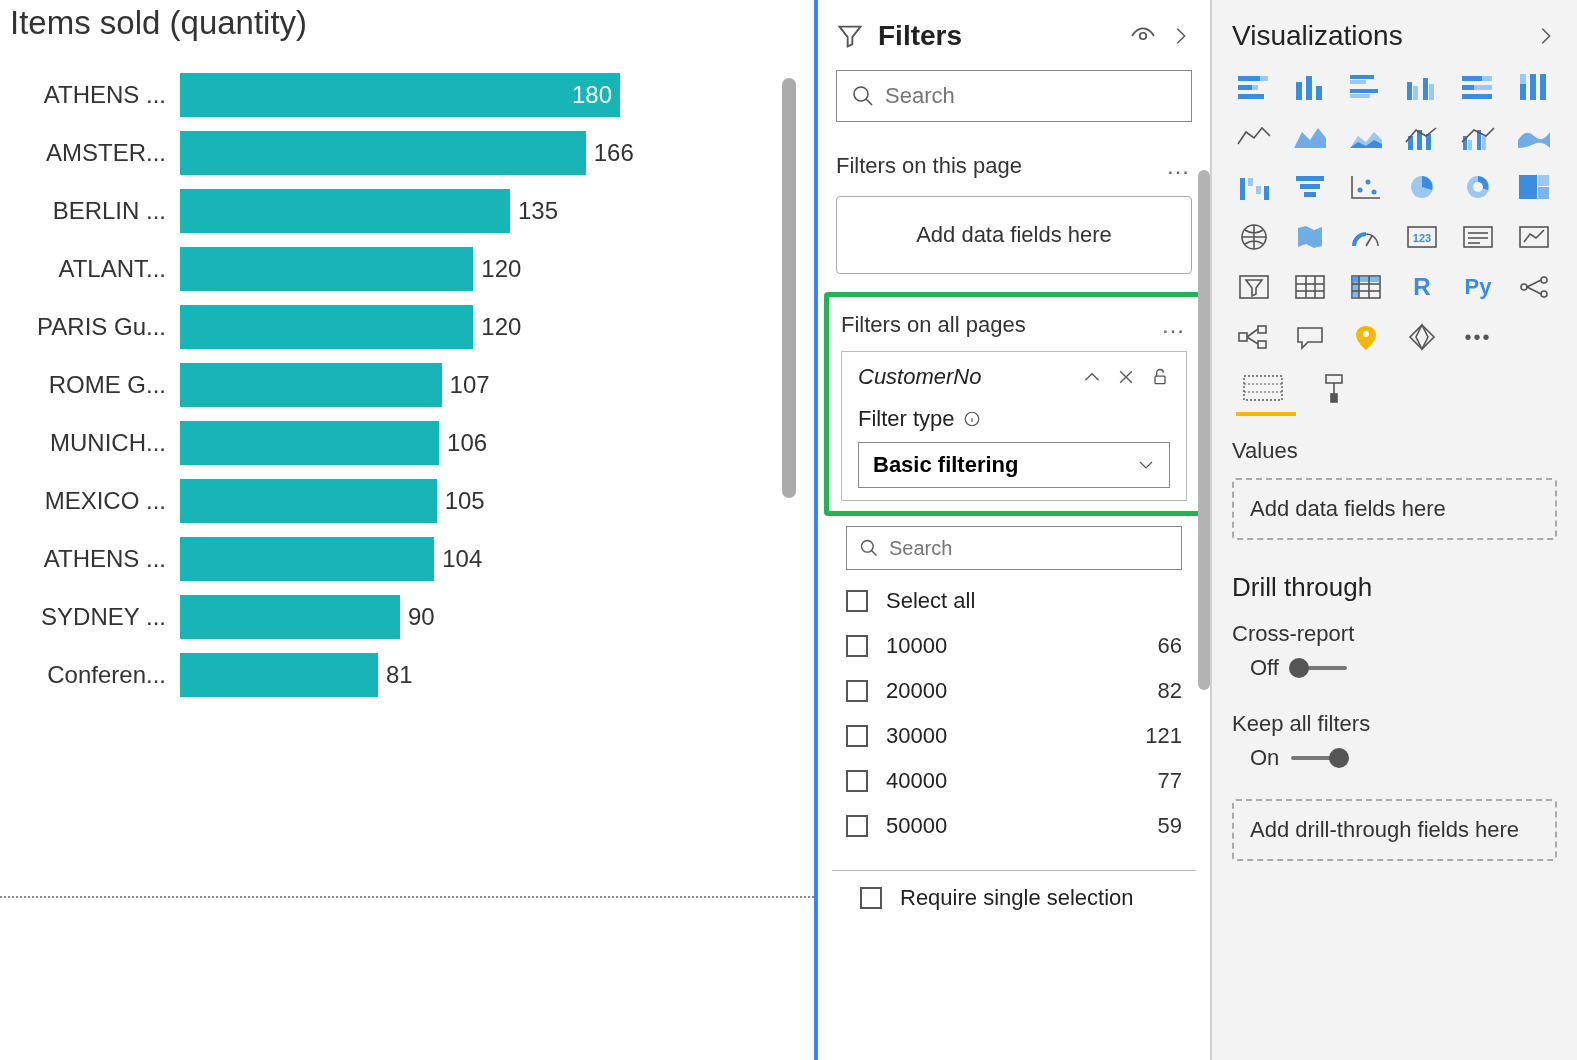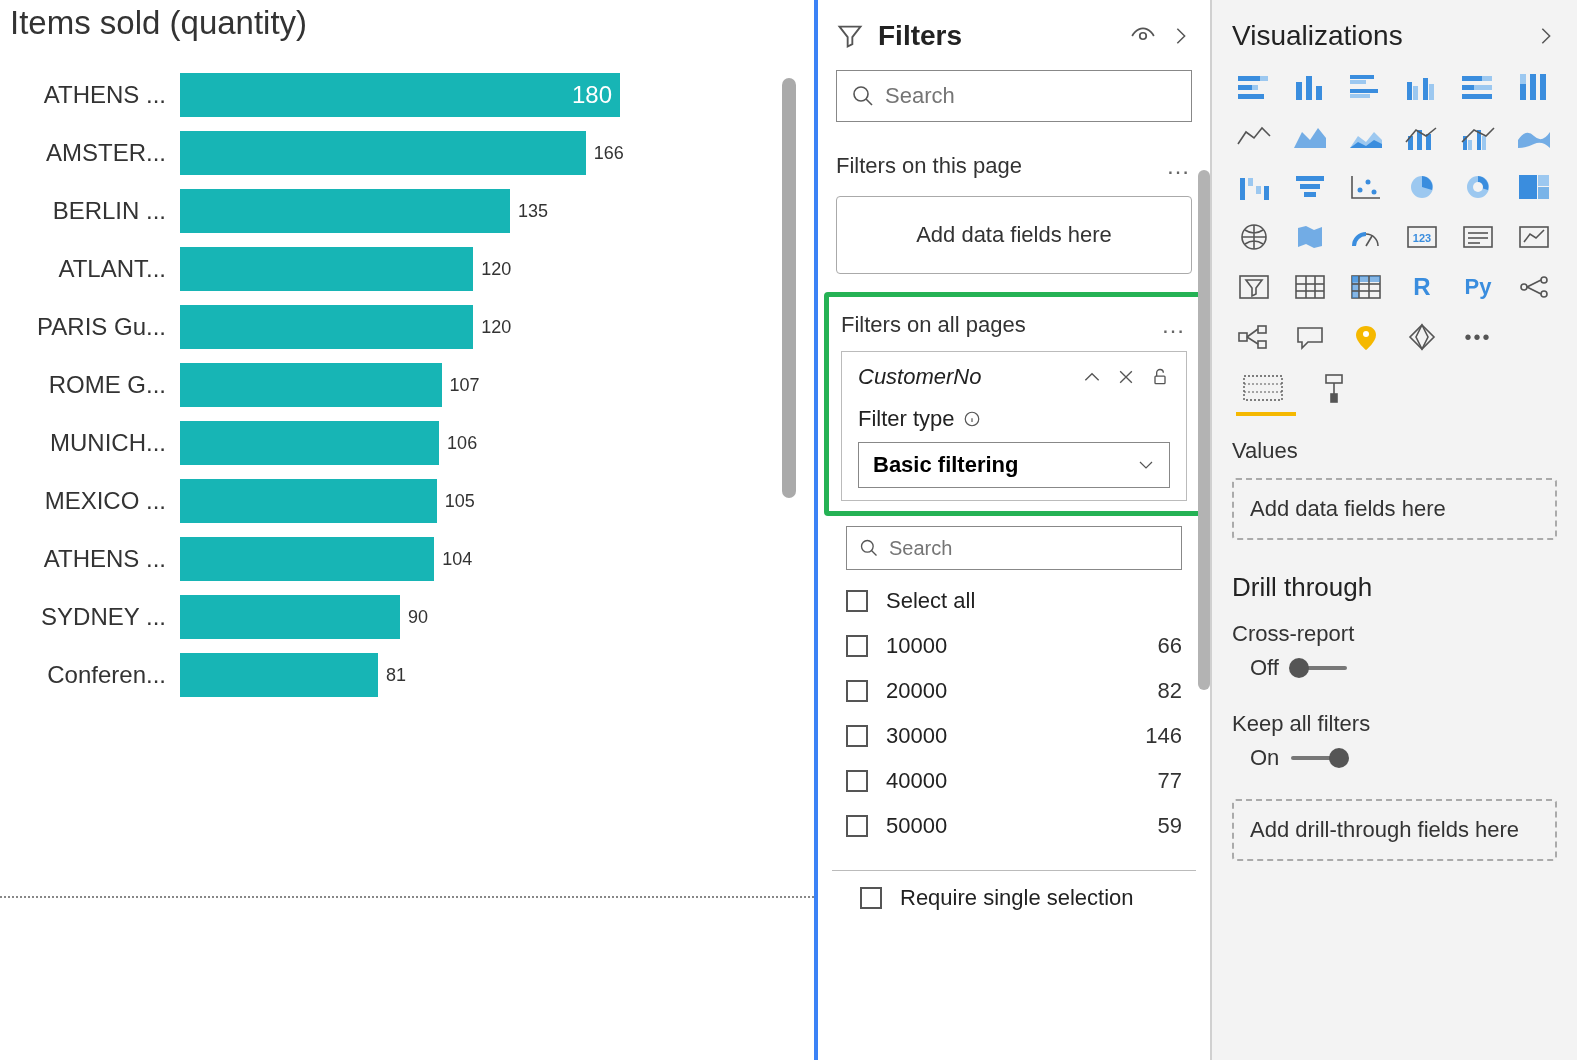--- a/index.html
+++ b/index.html
@@ -5,21 +5,21 @@
   * { box-sizing: border-box; margin: 0; padding: 0; font-family: "Segoe UI", Arial, sans-serif; }
   body { background: #fff; width: 1577px; height: 1060px; overflow: hidden; display: flex; transform-origin: top left; }
 
   .chart-pane { width: 818px; border-right: 4px solid #3b82f6; position: relative; }
   .chart-title { font-size: 33px; color: #333; padding: 4px 0 24px 10px; font-weight: 400; }
   .chart-area { position: relative; height: 720px; padding-left: 10px; }
   .bar-row { display: flex; align-items: center; height: 58px; position: relative; }
   .bar-label { width: 170px; font-size: 24px; color: #333; text-align: right; padding-right: 14px; white-space: nowrap; overflow: hidden; text-overflow: ellipsis; }
   .bar-track { position: relative; flex: 1; height: 44px; }
   .bar-fill { background: #17b5b5; height: 100%; position: absolute; left: 0; top: 0; }
-  .bar-value-out { position: absolute; left: 0; top: 50%; transform: translateY(-50%); font-size: 18px; color: #333; padding-left: 8px; }
+  .bar-value-out { position: absolute; left: 0; top: 50%; transform: translateY(-50%); font-size: 24px; color: #333; padding-left: 8px; }
   .bar-value-in  { position: absolute; top: 50%; transform: translateY(-50%); font-size: 24px; color: #fff; right: 8px; }
   .chart-scrollbar { position: absolute; right: 18px; top: 78px; width: 14px; height: 640px; }
   .chart-scroll-thumb { width: 14px; background: #aaa; border-radius: 7px; height: 420px; }
   .dotted-line { border-bottom: 2px dotted #888; margin-top: 110px; }
 
   .filters-pane { width: 393px; border-right: 1px solid #d0d0d0; background: #fff; position: relative; }
   .filters-head { display: flex; align-items: center; padding: 20px 18px 18px 18px; gap: 14px; }
   .filters-head .title { font-size: 28px; font-weight: 600; color: #222; flex: 1; }
   .icon { display: inline-flex; align-items: center; justify-content: center; }
   .search-box { margin: 0 18px 14px 18px; border: 1px solid #888; height: 52px; display: flex; align-items: center; padding: 0 14px; gap: 10px; }
@@ -260,21 +260,21 @@
           <span class="opt-count">66</span>
         </div>
         <div class="opt-row">
           <span class="chk"></span>
           <span class="opt-label">20000</span>
           <span class="opt-count">82</span>
         </div>
         <div class="opt-row">
           <span class="chk"></span>
           <span class="opt-label">30000</span>
-          <span class="opt-count">146</span>
+          <span class="opt-count">121</span>
         </div>
         <div class="opt-row">
           <span class="chk"></span>
           <span class="opt-label">40000</span>
           <span class="opt-count">77</span>
         </div>
         <div class="opt-row">
           <span class="chk"></span>
           <span class="opt-label">50000</span>
           <span class="opt-count">59</span>

